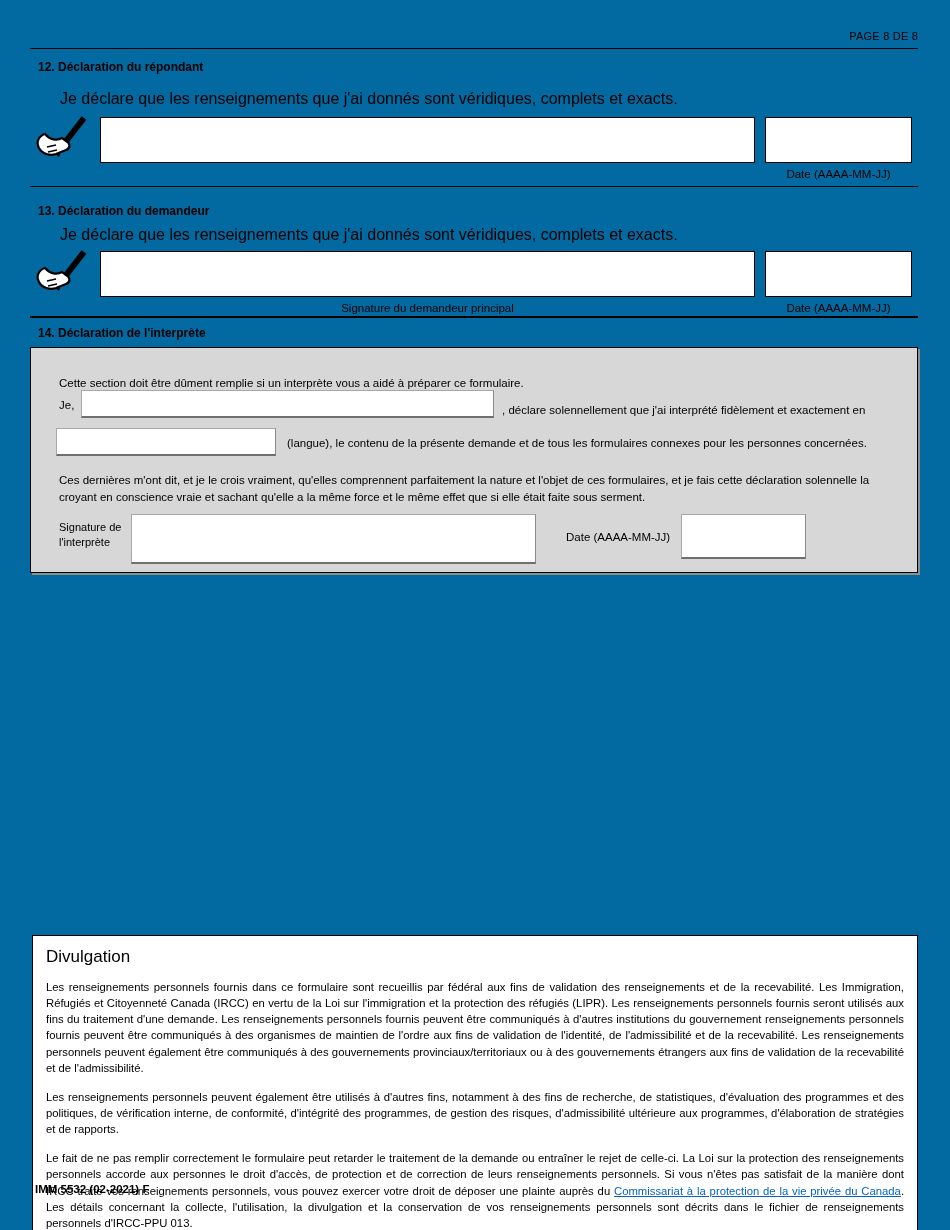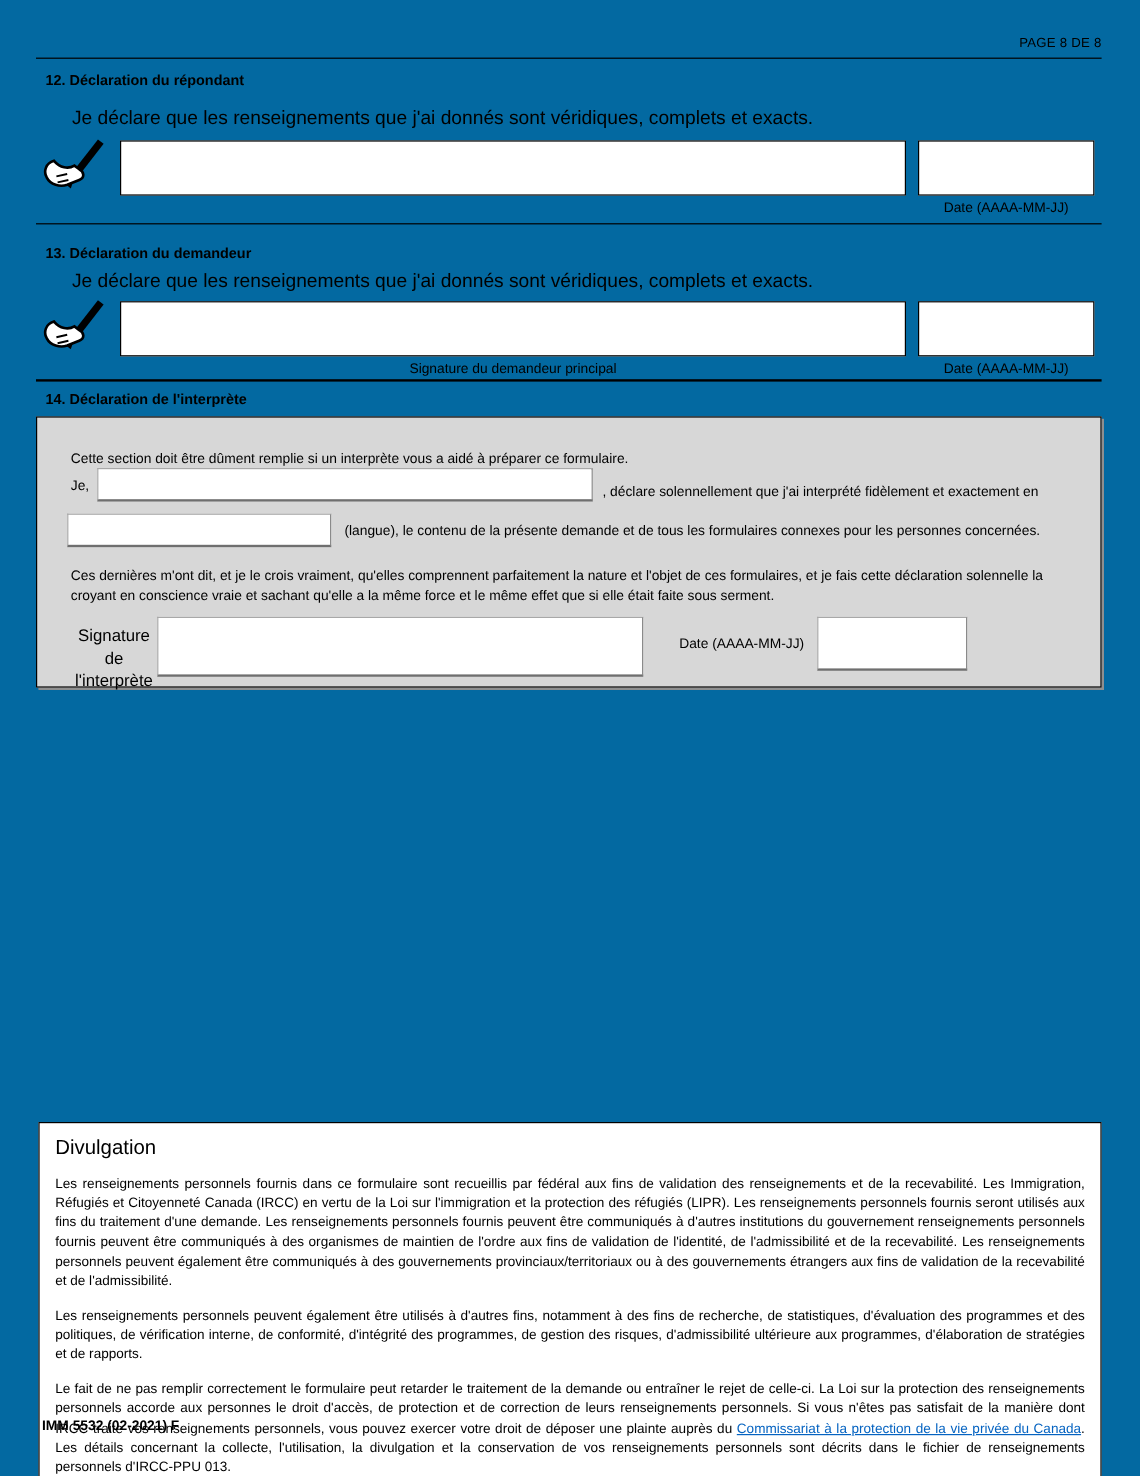--- a/index.html
+++ b/index.html
@@ -30,21 +30,21 @@
             border-bottom:2.5px solid #6f6f6f; }
 
   .legalbox { left:32px; top:935px; width:886px; min-height:233px;
               background:#fff; border:1.6px solid #000; padding:11px 13px 6px 13px; }
   .legalbox h3 { font-size:17px; font-weight:normal; margin-bottom:12px; }
   .legalbox p { font-size:11.3px; line-height:1.43; text-align:justify; margin-bottom:13px; }
   .legalbox a { color:#0563C1; text-decoration:underline; cursor:pointer; }
 
   .footer-id { left:35px; top:1183px; font-size:11.5px; font-weight:bold; }
 
-  .wrap-label { font-size:14px; line-height:1.35;text-align:center; }
+  .wrap-label { font-size:11px; line-height:1.35; }
 </style>
 </head>
 <body>
 
 <div class="page">
 
   <div class="abs page-indicator">PAGE 8 DE 8</div>
   <div class="abs rule rule-1"></div>
 
   <div class="abs sec-title" style="top:60px;">12. Déclaration du répondant</div>

